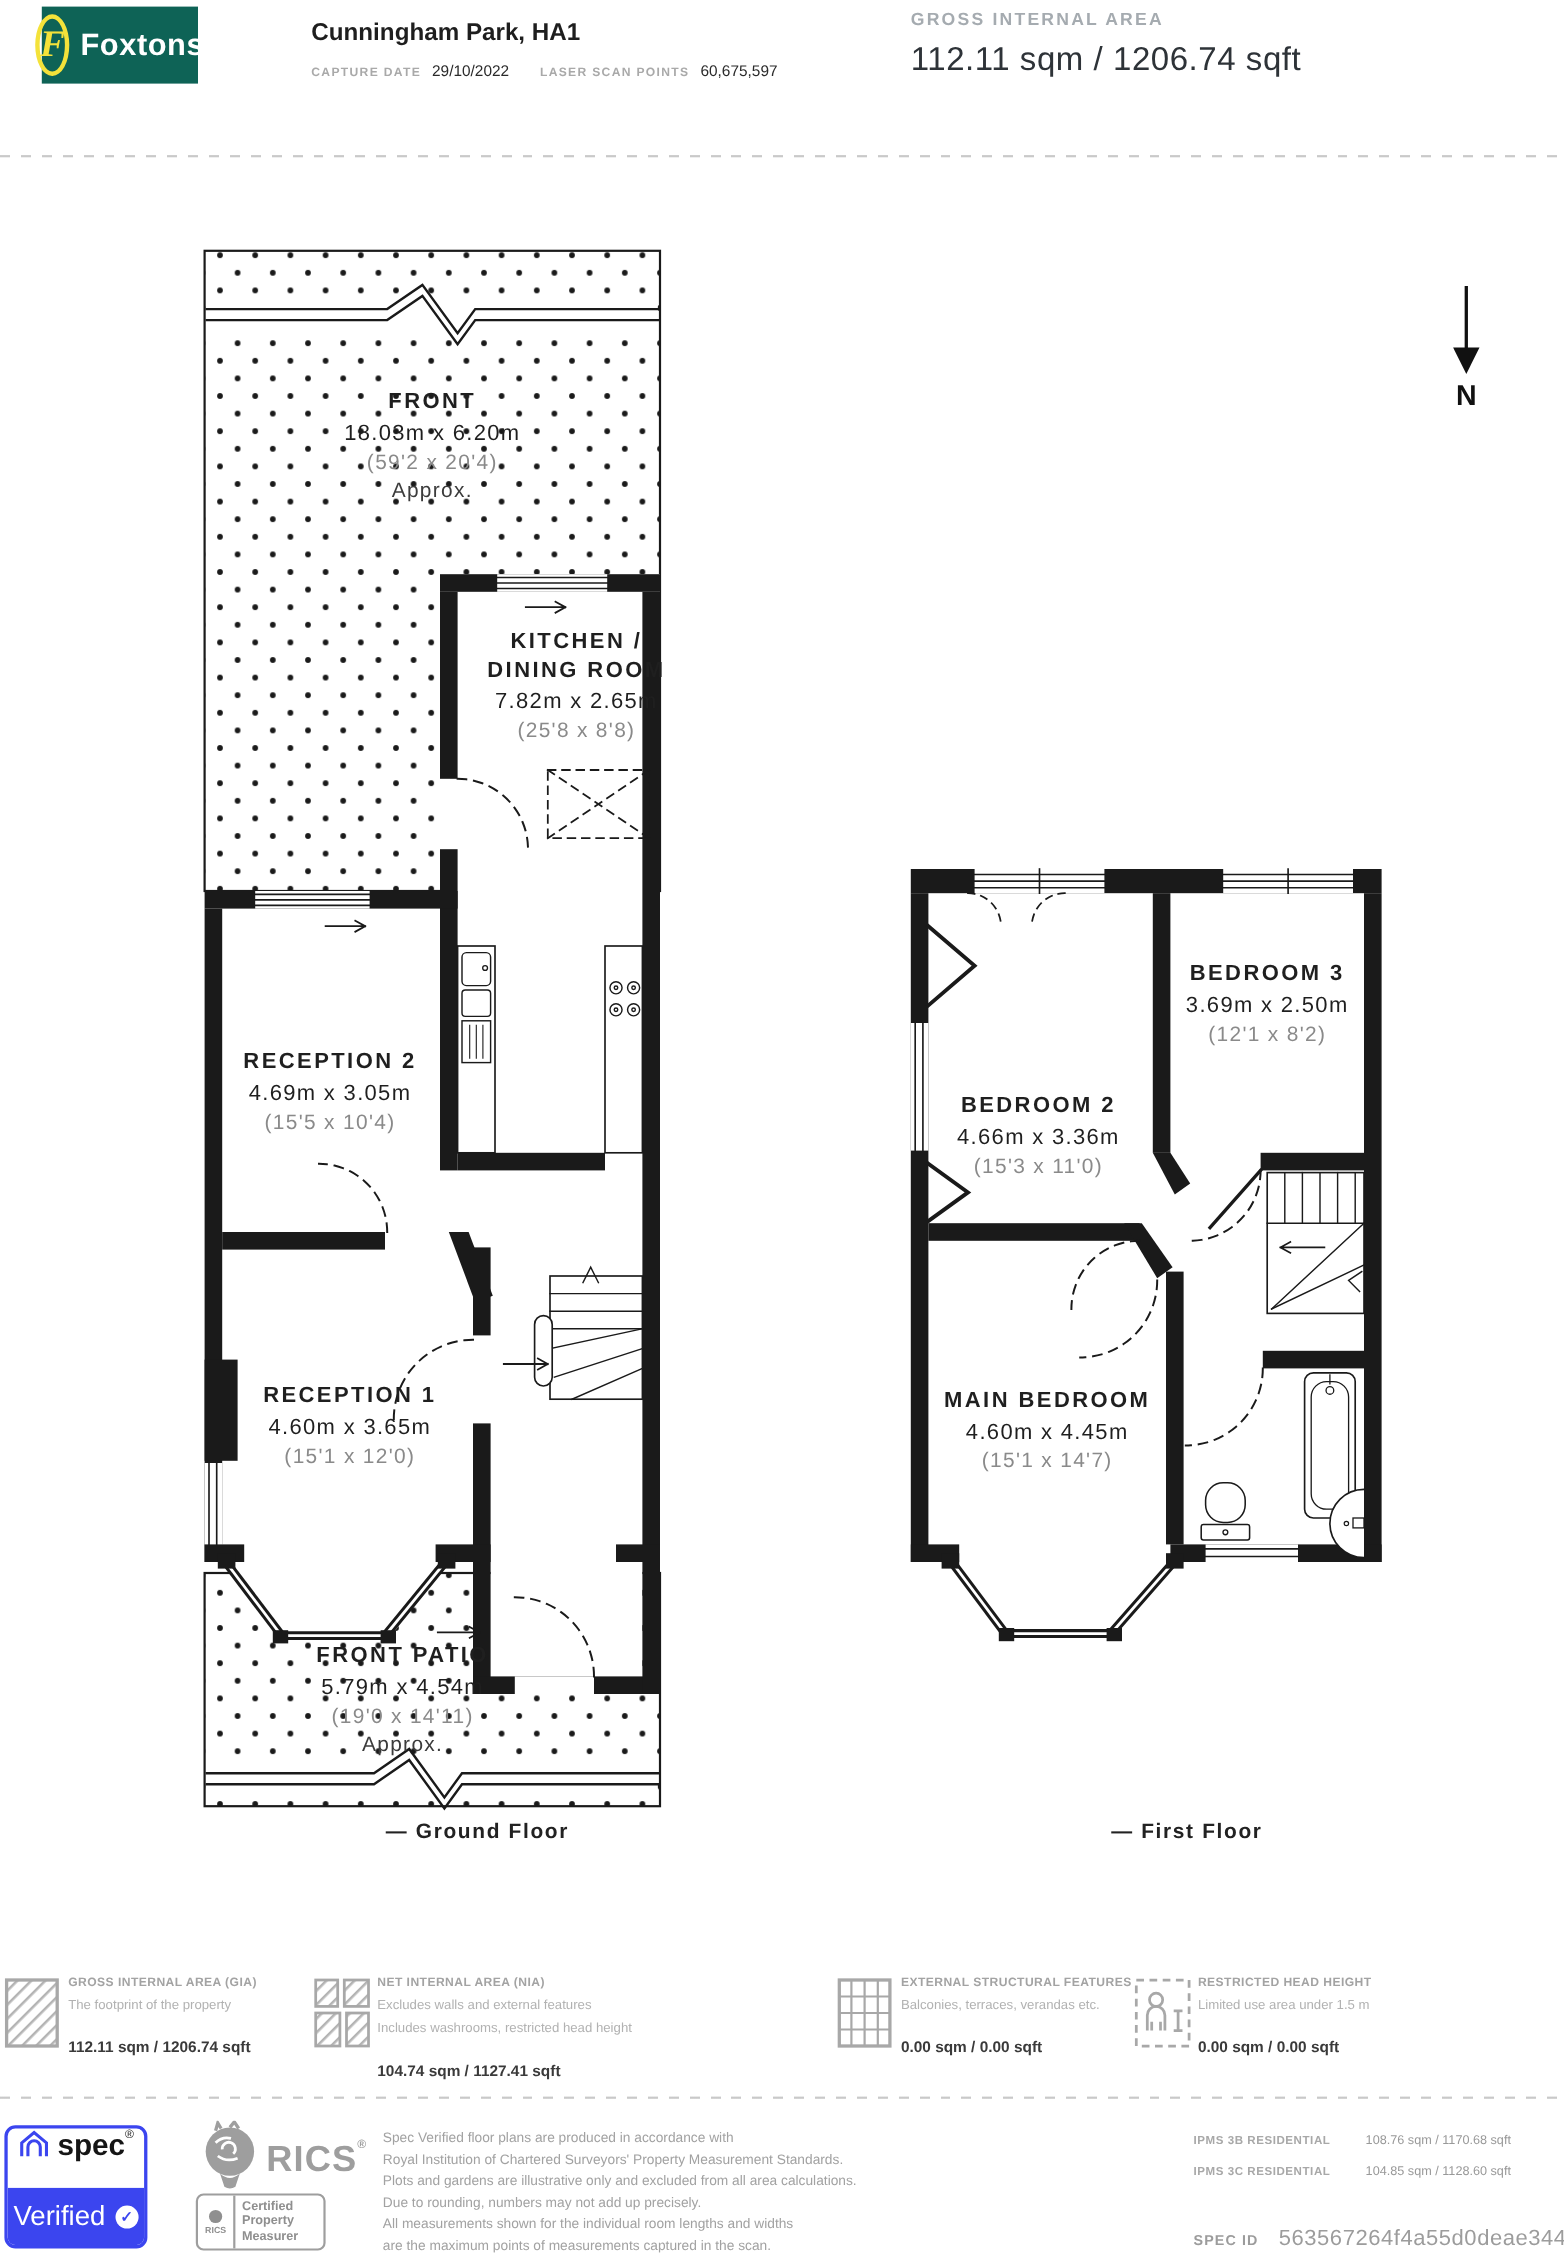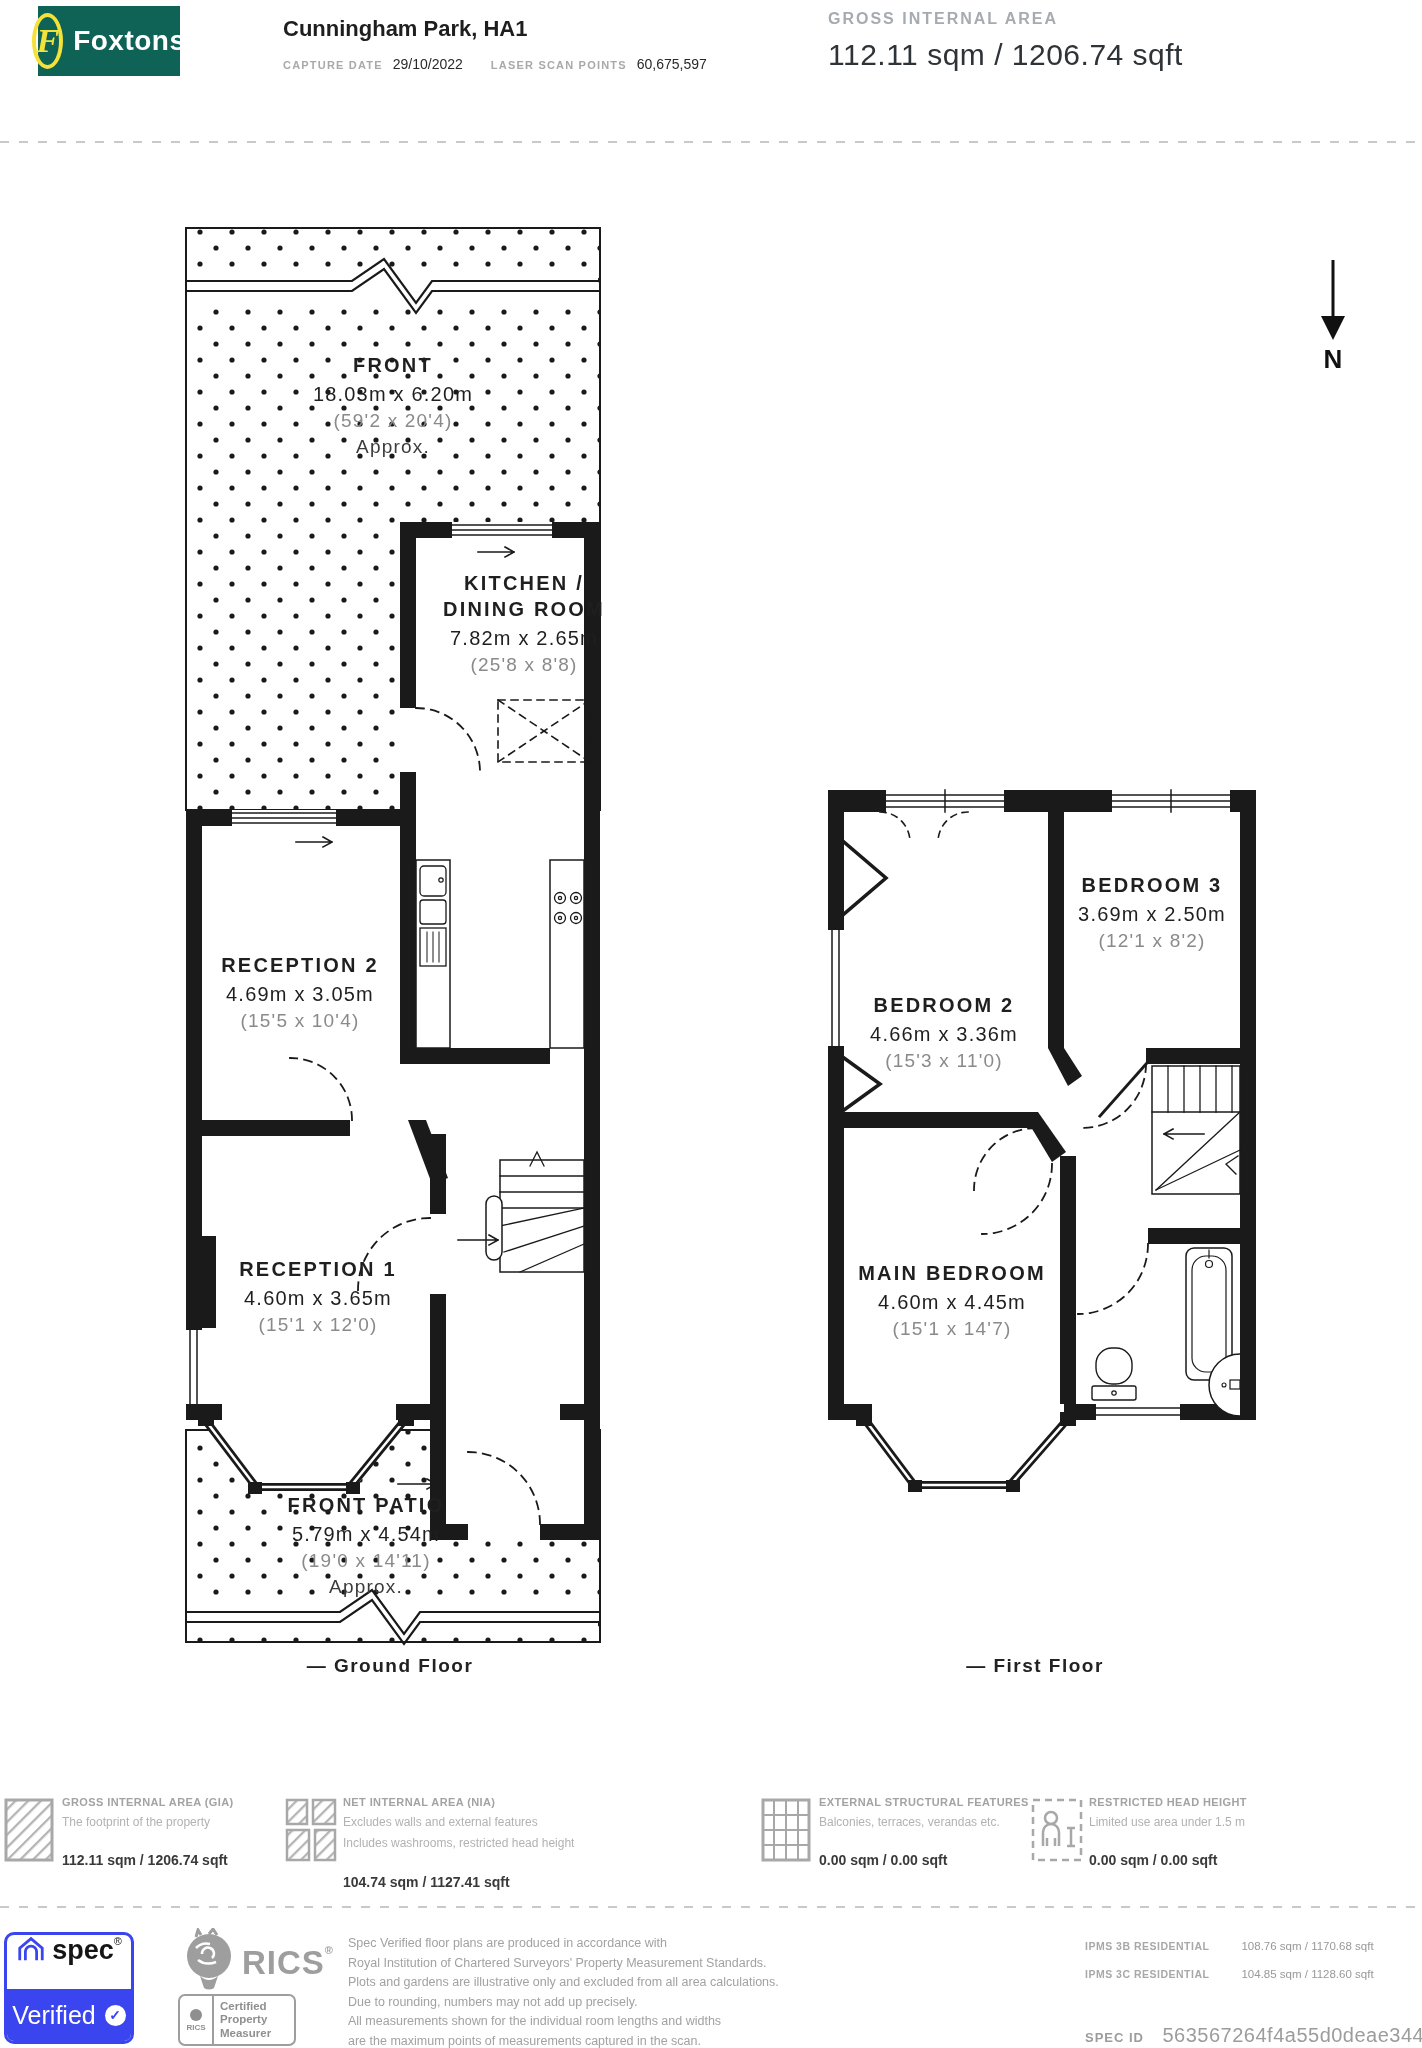--- a/index.html
+++ b/index.html
@@ -22,21 +22,21 @@
     color:#a5abb0;letter-spacing:2px;}
   .gia-value{position:absolute;left:828px;top:38px;font-size:30px;color:#2e3338;letter-spacing:.5px;}
   
   .room-label{position:absolute;transform:translateX(-50%);text-align:center;color:#1f1f1f;white-space:nowrap;}
   .room-label.wrap{white-space:normal;width:196px;}
   .rl-title{font-weight:bold;font-size:20px;letter-spacing:2.2px;line-height:26px;}
   .rl-dims{font-size:20px;letter-spacing:1.2px;margin-top:5px;}
   .rl-ft{font-size:19px;color:#8a8a8a;letter-spacing:1.2px;margin-top:4px;}
   .rl-approx{font-size:19px;color:#3c3c3c;letter-spacing:1.2px;margin-top:4px;}
   .floor-label{position:absolute;transform:translateX(-50%);font-size:19px;font-weight:bold;
-    letter-spacing:1.5px;color:#222;white-space:nowrap;}
+    letter-spacing:1.5px;color:#222;white-space:nowrap;margin-left:44px;}
   .north-label{position:absolute;transform:translateX(-50%);font-size:26px;font-weight:bold;color:#111;}
   
   .legend-item{position:absolute;top:1796px;height:72px;}
   .legend-icon{position:absolute;left:0;top:2px;}
   .legend-texts{position:absolute;left:58px;top:0;width:240px;}
   .legend-title{font-size:11px;font-weight:bold;color:#a3a3a3;letter-spacing:.4px;}
   .legend-line{font-size:12px;color:#b2b2b2;margin-top:7px;}
   .legend-value{position:absolute;left:58px;top:56px;font-size:14px;font-weight:600;color:#3a3a3a;}
   
   .spec-badge{position:absolute;left:4px;top:1932px;width:130px;height:112px;border:3px solid #3b45ef;

